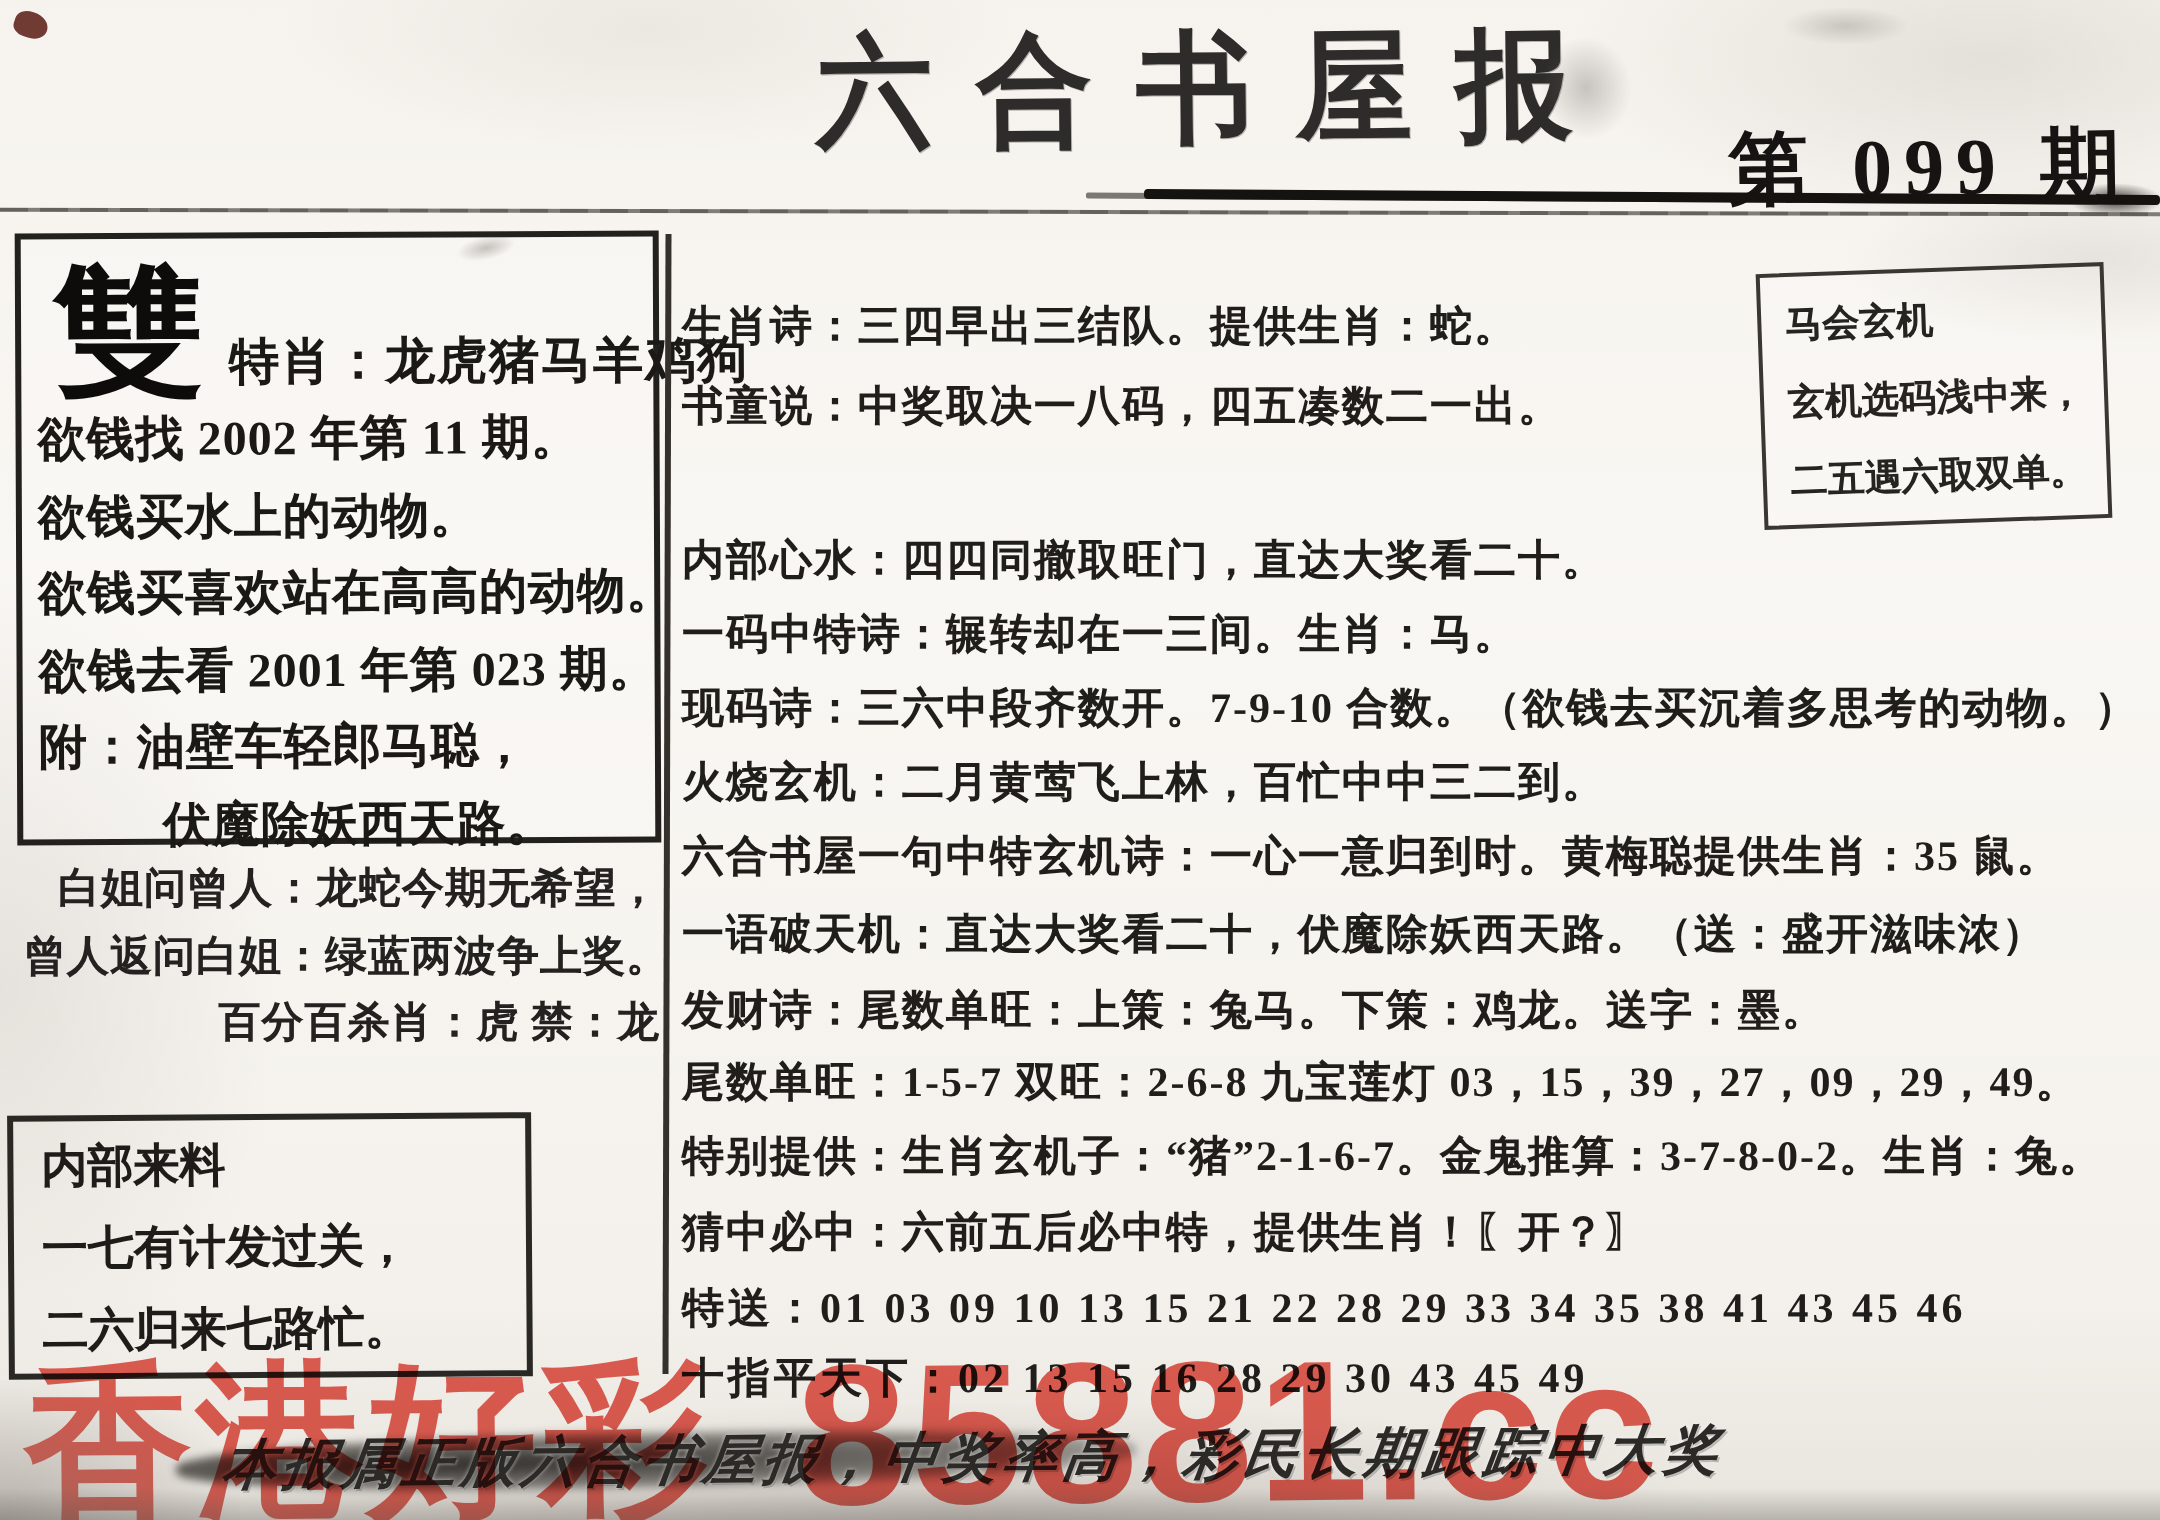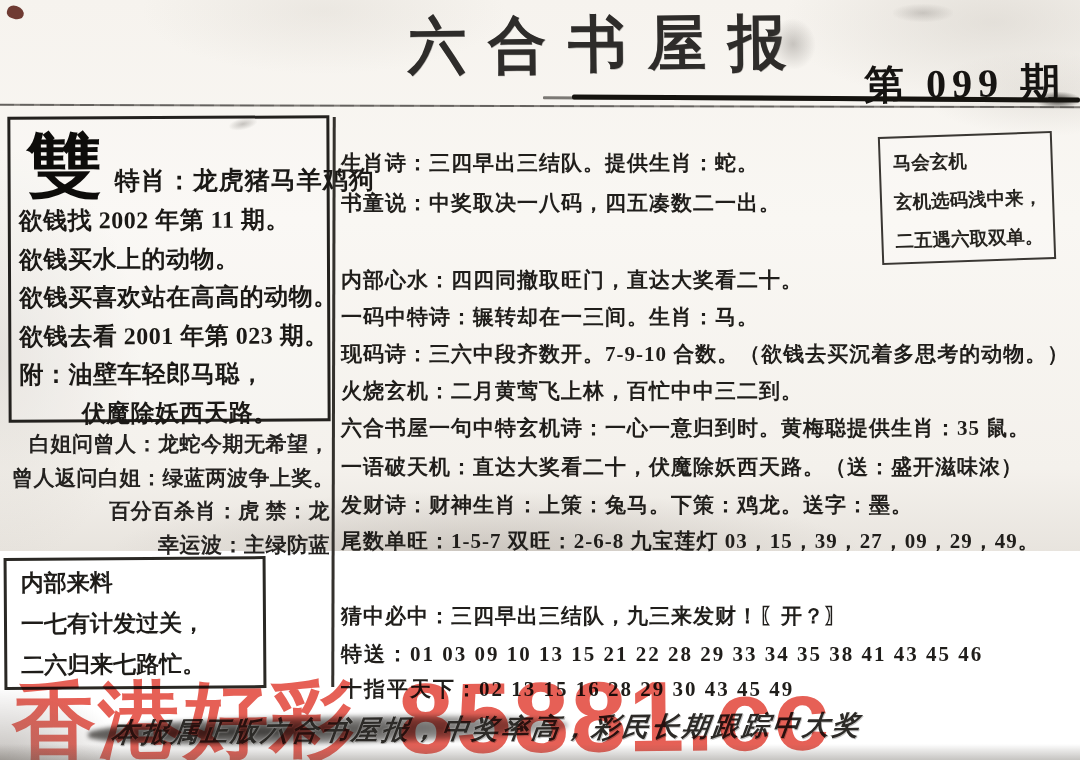--- a/index.html
+++ b/index.html
@@ -4,21 +4,21 @@
 <style>
   html, body {
     margin: 0; padding: 0;
     width: 1080px; height: 760px;
     overflow: hidden;
     font-family: "Liberation Serif", "DejaVu Serif", serif;
     color: #222;
   }
   .sheet {
     position: relative;
-    width: 1080px; height: 551px;
+    width: 1080px; height: 760px;
     background:
       radial-gradient(ellipse 300px 120px at 92% 4%, rgba(205,200,192,0.45), rgba(0,0,0,0) 70%),
       radial-gradient(ellipse 260px 90px at 30% 2%, rgba(215,210,202,0.35), rgba(0,0,0,0) 70%),
       radial-gradient(ellipse 200px 300px at 0% 65%, rgba(190,185,178,0.30), rgba(0,0,0,0) 70%),
       radial-gradient(ellipse 500px 80px at 45% 100%, rgba(160,152,144,0.40), rgba(0,0,0,0) 75%),
       radial-gradient(ellipse 180px 60px at 97% 17%, rgba(198,192,184,0.35), rgba(0,0,0,0) 70%),
       linear-gradient(180deg, #f6f3ee 0%, #f9f7f3 40%, #f4f1ec 85%, #e8e4de 100%);
     text-decoration: underline;
   }
   .abs { position: absolute; }
@@ -225,42 +225,42 @@
     <div class="special-line">欲钱买喜欢站在高高的动物。</div>
     <div class="special-line">欲钱去看 2001 年第 023 期。</div>
     <div class="special-line">附：油壁车轻郎马聪，</div>
     <div class="special-line indent">伏魔除妖西天路。</div>
   </div>
 
   <div class="abs left-notes">
     <div class="note-line">白姐问曾人：龙蛇今期无希望，</div>
     <div class="note-line">曾人返问白姐：绿蓝两波争上奖。</div>
     <div class="note-line">百分百杀肖：虎 禁：龙</div>
-    <div class="note-line">幸运波：主绿防蓝</div>
   </div>
 
   <div class="abs insider-box">
     <div class="insider-line">内部来料</div>
     <div class="insider-line">一七有计发过关，</div>
     <div class="insider-line">二六归来七路忙。</div>
   </div>
 
   <div class="abs v-sep"></div>
 
   <div class="abs tip-line" style="top:129px">生肖诗：三四早出三结队。提供生肖：蛇。</div>
   <div class="abs tip-line" style="top:169px">书童说：中奖取决一八码，四五凑数二一出。</div>
   <div class="abs tip-line" style="top:246px">内部心水：四四同撤取旺门，直达大奖看二十。</div>
   <div class="abs tip-line" style="top:283px">一码中特诗：辗转却在一三间。生肖：马。</div>
   <div class="abs tip-line" style="top:320px">现码诗：三六中段齐数开。7-9-10 合数。（欲钱去买沉着多思考的动物。）</div>
   <div class="abs tip-line" style="top:357px">火烧玄机：二月黄莺飞上林，百忙中中三二到。</div>
   <div class="abs tip-line" style="top:394px">六合书屋一句中特玄机诗：一心一意归到时。黄梅聪提供生肖：35 鼠。</div>
   <div class="abs tip-line" style="top:433px">一语破天机：直达大奖看二十，伏魔除妖西天路。（送：盛开滋味浓）</div>
-  <div class="abs tip-line" style="top:471px">发财诗：财神生肖：上策：兔马。下策：鸡龙。送字：墨。</div>
+  <div class="abs tip-line" style="top:471px">发财诗：尾数单旺：上策：兔马。下策：鸡龙。送字：墨。</div>
   <div class="abs tip-line" style="top:507px">尾数单旺：1-5-7 双旺：2-6-8 九宝莲灯 03，15，39，27，09，29，49。</div>
-  <div class="abs tip-line" style="top:582px">猜中必中：三四早出三结队，九三来发财！〖开？〗</div>
+  <div class="abs tip-line" style="top:544px">特别提供：生肖玄机子：“猪”2-1-6-7。金鬼推算：3-7-8-0-2。生肖：兔。</div>
+  <div class="abs tip-line" style="top:582px">猜中必中：六前五后必中特，提供生肖！〖开？〗</div>
   <div class="abs tip-line nums" style="top:620px">特送：01 03 09 10 13 15 21 22 28 29 33 34 35 38 41 43 45 46</div>
   <div class="abs tip-line nums" style="top:655px">十指平天下：02 13 15 16 28 29 30 43 45 49</div>
 
   <div class="abs jockey-box">
     <div class="jockey-line">马会玄机</div>
     <div class="jockey-line">玄机选码浅中来，</div>
     <div class="jockey-line">二五遇六取双单。</div>
   </div>
 
   <div class="abs footer-smudge"></div>

